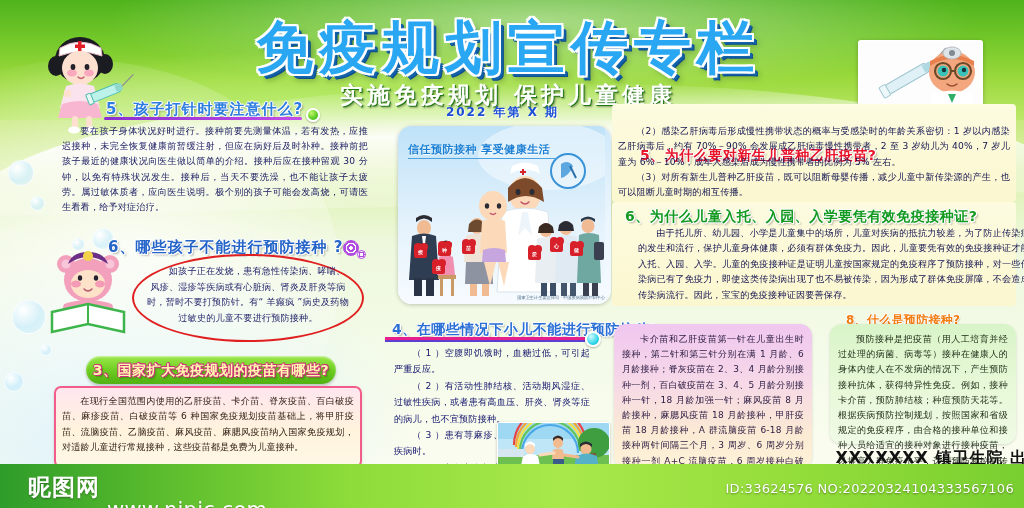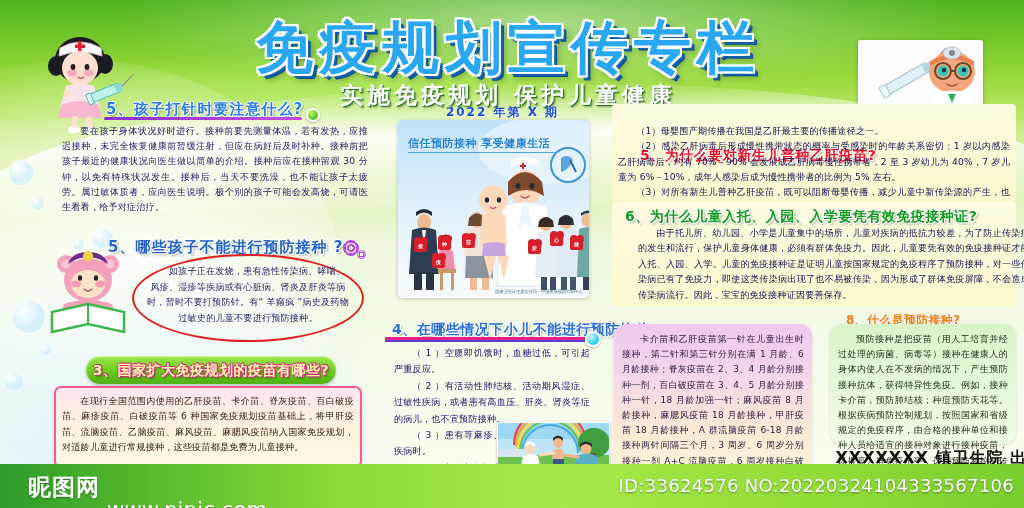--- a/index.html
+++ b/index.html
@@ -219,28 +219,28 @@
 
   
   .wm{
     position:absolute; left:28px; bottom:4px; height:34px; display:flex; align-items:center; gap:7px;
     color:#ffffff;
   }
   .wm-cn{ font-weight:bold; font-size:23px; letter-spacing:1px;
     text-shadow:0 1px 2px rgba(0,0,0,.35); }
   .wm-url{ font-size:21px; letter-spacing:.2px; text-shadow:0 1px 2px rgba(0,0,0,.3);margin-top:46px; }
   .idline{
-    position:absolute; right:10px; bottom:12px; font-size:18px; color:#ffffff;
+    position:absolute; right:10px; bottom:12px; font-size:13px; color:#ffffff;
     letter-spacing:.3px; text-shadow:0 1px 2px rgba(0,0,0,.4);
   }
 
   
   .center-photo{
-    position:absolute; left:398px; top:120px; width:191px; height:178px;
-    border-radius:5px; overflow:hidden;
+    position:absolute; left:398px; top:126px; width:213px; height:178px;
+    border-radius:14px; overflow:hidden;
     background:linear-gradient(180deg,#cfe9fb 0%,#e8f4fd 45%,#f6fbff 100%);
     box-shadow:0 1px 4px rgba(0,0,0,.22);
   }
   .cp-caption{
     position:absolute; left:10px; top:16px; font-size:11px; font-weight:bold; color:#1a7fd4;
     letter-spacing:.5px; white-space:nowrap;
     text-shadow:0 1px 0 rgba(255,255,255,.9);
   }
   .cp-rule{ position:absolute; left:10px; top:32px; width:150px; height:1px; background:#4da3e0; }
   .cp-credit{ position:absolute; right:6px; bottom:4px; font-size:4.2px; color:#4a6b85; white-space:nowrap; }
@@ -346,21 +346,21 @@
   <div class="sub-title">实施免疫规划    保护儿童健康</div>
   <div class="issue">2022 年第 X 期</div>
 
   <div class="head head-1">5、孩子打针时要注意什么?</div>
   <div class="rule-1"></div>
   <div class="dot-green"></div>
   <div class="body-text b1">
     <span class="indent">要在孩子身体状况好时进行。接种前要先测量体温，若有发热，应推迟接种，未完全恢复健康前暂缓注射，但应在病好后及时补种。接种前把孩子最近的健康状况向医生做以简单的介绍。接种后应在接种留观 30 分钟，以免有特殊状况发生。接种后，当天不要洗澡，也不能让孩子太疲劳。属过敏体质者，应向医生说明。极个别的孩子可能会发高烧，可请医生看看，给予对症治疗。</span>
   </div>
 
-  <div class="head head-2">5、哪些孩子不能进行预防接种 ?</div>
+  <div class="head head-2">6、哪些孩子不能进行预防接种 ?</div>
   <div class="target-2"></div>
   <div class="target-2b"></div>
   <div class="oval-2"></div>
   <div class="body-text b2">
     <span class="indent">如孩子正在发烧，患有急性传染病、哮喘、风疹、湿疹等疾病或有心脏病、肾炎及肝炎等病时，暂时不要打预防针。有“ 羊癫疯 ”病史及药物过敏史的儿童不要进行预防接种。</span>
   </div>
 
   <div class="head-3-band"></div>
   <div class="head head-3">3、国家扩大免疫规划的疫苗有哪些?</div>
   <div class="b3-box"></div>
@@ -511,21 +511,20 @@
       <ellipse cx="88" cy="26" rx="5.5" ry="5.5" fill="#f2bb8f"></ellipse>
       <path d="M82 24 q6 -6 12 0 l0 -3 q-6 -5 -12 0 z" fill="#2b2b33"></path>
       <path d="M78 33 q11 -5 21 0 l2 13 -25 0 z" fill="#55b0c8"></path>
       <line x1="66" y1="32" x2="80" y2="34" stroke="#f2bb8f" stroke-width="3" stroke-linecap="round"></line>
     </svg>
   </div>
 
   <div class="r5-box"></div>
   <div class="head head-5">5、为什么要对新生儿普种乙肝疫苗?</div>
   <div class="body-text b5">
-    <span class="indent">（1）母婴围产期传播在我国是乙肝最主要的传播途径之一。</span>
     <span class="indent">（2）感染乙肝病毒后形成慢性携带状态的概率与受感染时的年龄关系密切：1 岁以内感染乙肝病毒后，约有 70%－90% 会发展成乙肝病毒慢性携带者，2 至 3 岁幼儿为 40%，7 岁儿童为 6%－10%，成年人感染后成为慢性携带者的比例为 5% 左右。</span>
     <span class="indent">（3）对所有新生儿普种乙肝疫苗，既可以阻断母婴传播，减少儿童中新传染源的产生，也可以阻断儿童时期的相互传播。</span>
   </div>
 
   <div class="r6-box"></div>
   <div class="head head-6">6、为什么儿童入托、入园、入学要凭有效免疫接种证?</div>
   <div class="body-text b6">
     <span class="indent">由于托儿所、幼儿园、小学是儿童集中的场所，儿童对疾病的抵抗力较差，为了防止传染病的发生和流行，保护儿童身体健康，必须有群体免疫力。因此，儿童要凭有效的免疫接种证才能入托、入园、入学。儿童的免疫接种证是证明儿童按国家规定的免疫程序了预防接种，对一些传染病已有了免疫力，即使这类传染病出现了也不易被传染，因为形成了群体免疫屏障，不会造成传染病流行。因此，宝宝的免疫接种证因要善保存。</span>
   </div>
 

